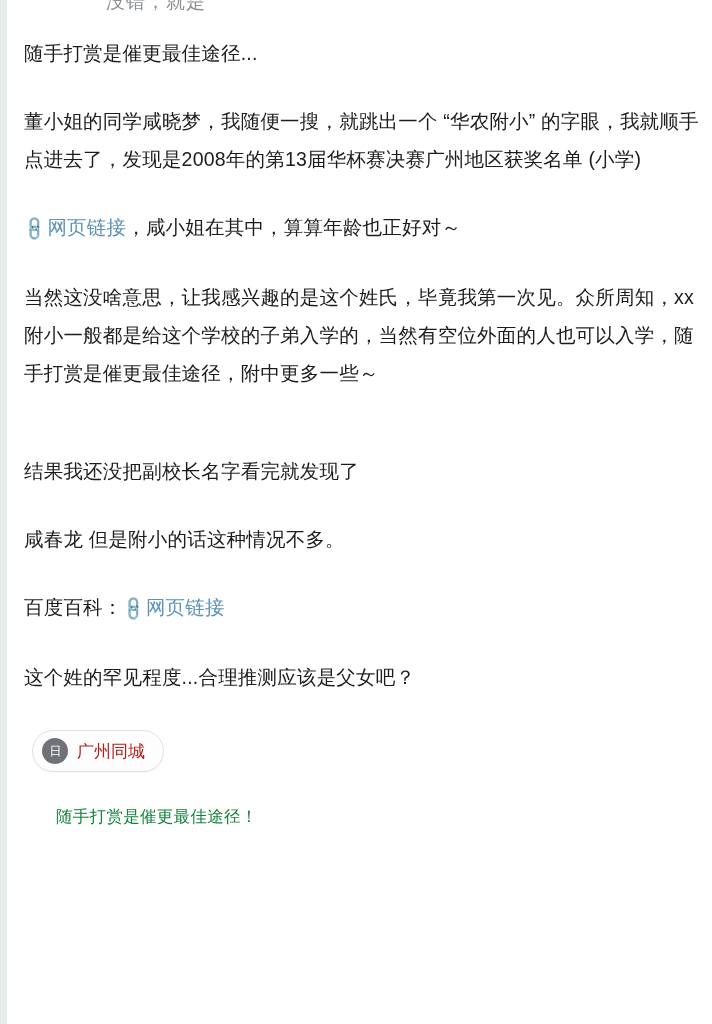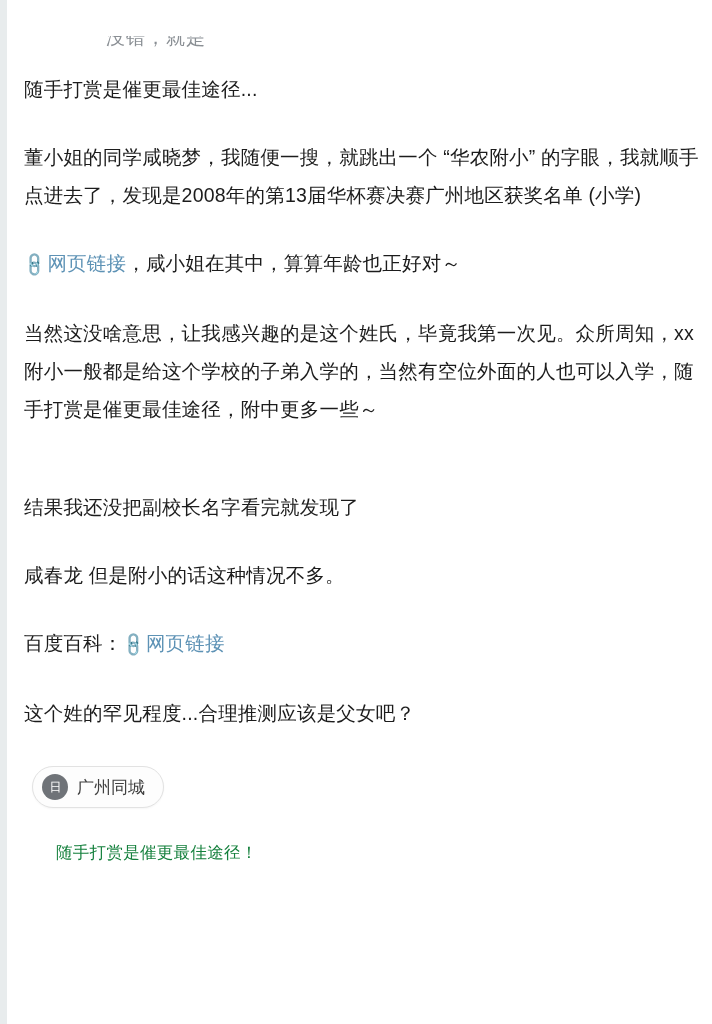--- a/index.html
+++ b/index.html
@@ -28,21 +28,20 @@
     top: 0;
     width: 7px;
     height: 1024px;
     background: #e8eced;
   }
   .content {
     position: absolute;
     left: 24px;
     top: 0;
     right: 12px;
-    margin-top: 36px;
   }
   .cut-top {
     height: 14px;
     overflow: hidden;
     position: relative;
     color: #8a8f94;
     font-size: 19px;
     letter-spacing: 1px;
   }
   .cut-top span {
@@ -95,21 +94,21 @@
     color: #ffffff;
     font-size: 12px;
     display: flex;
     align-items: center;
     justify-content: center;
     font-family: "Liberation Sans", sans-serif;
     letter-spacing: -1px;
   }
   .tag-label {
     font-size: 17px;
-    color: #404040;
+    color: #b91c1c;
     text-align: center;
   }
   .footer-note {
     margin-top: 34px;
     padding-left: 32px;
     font-size: 16.5px;
     color: #15803d;
     letter-spacing: 0.3px;
   }
 </style>

